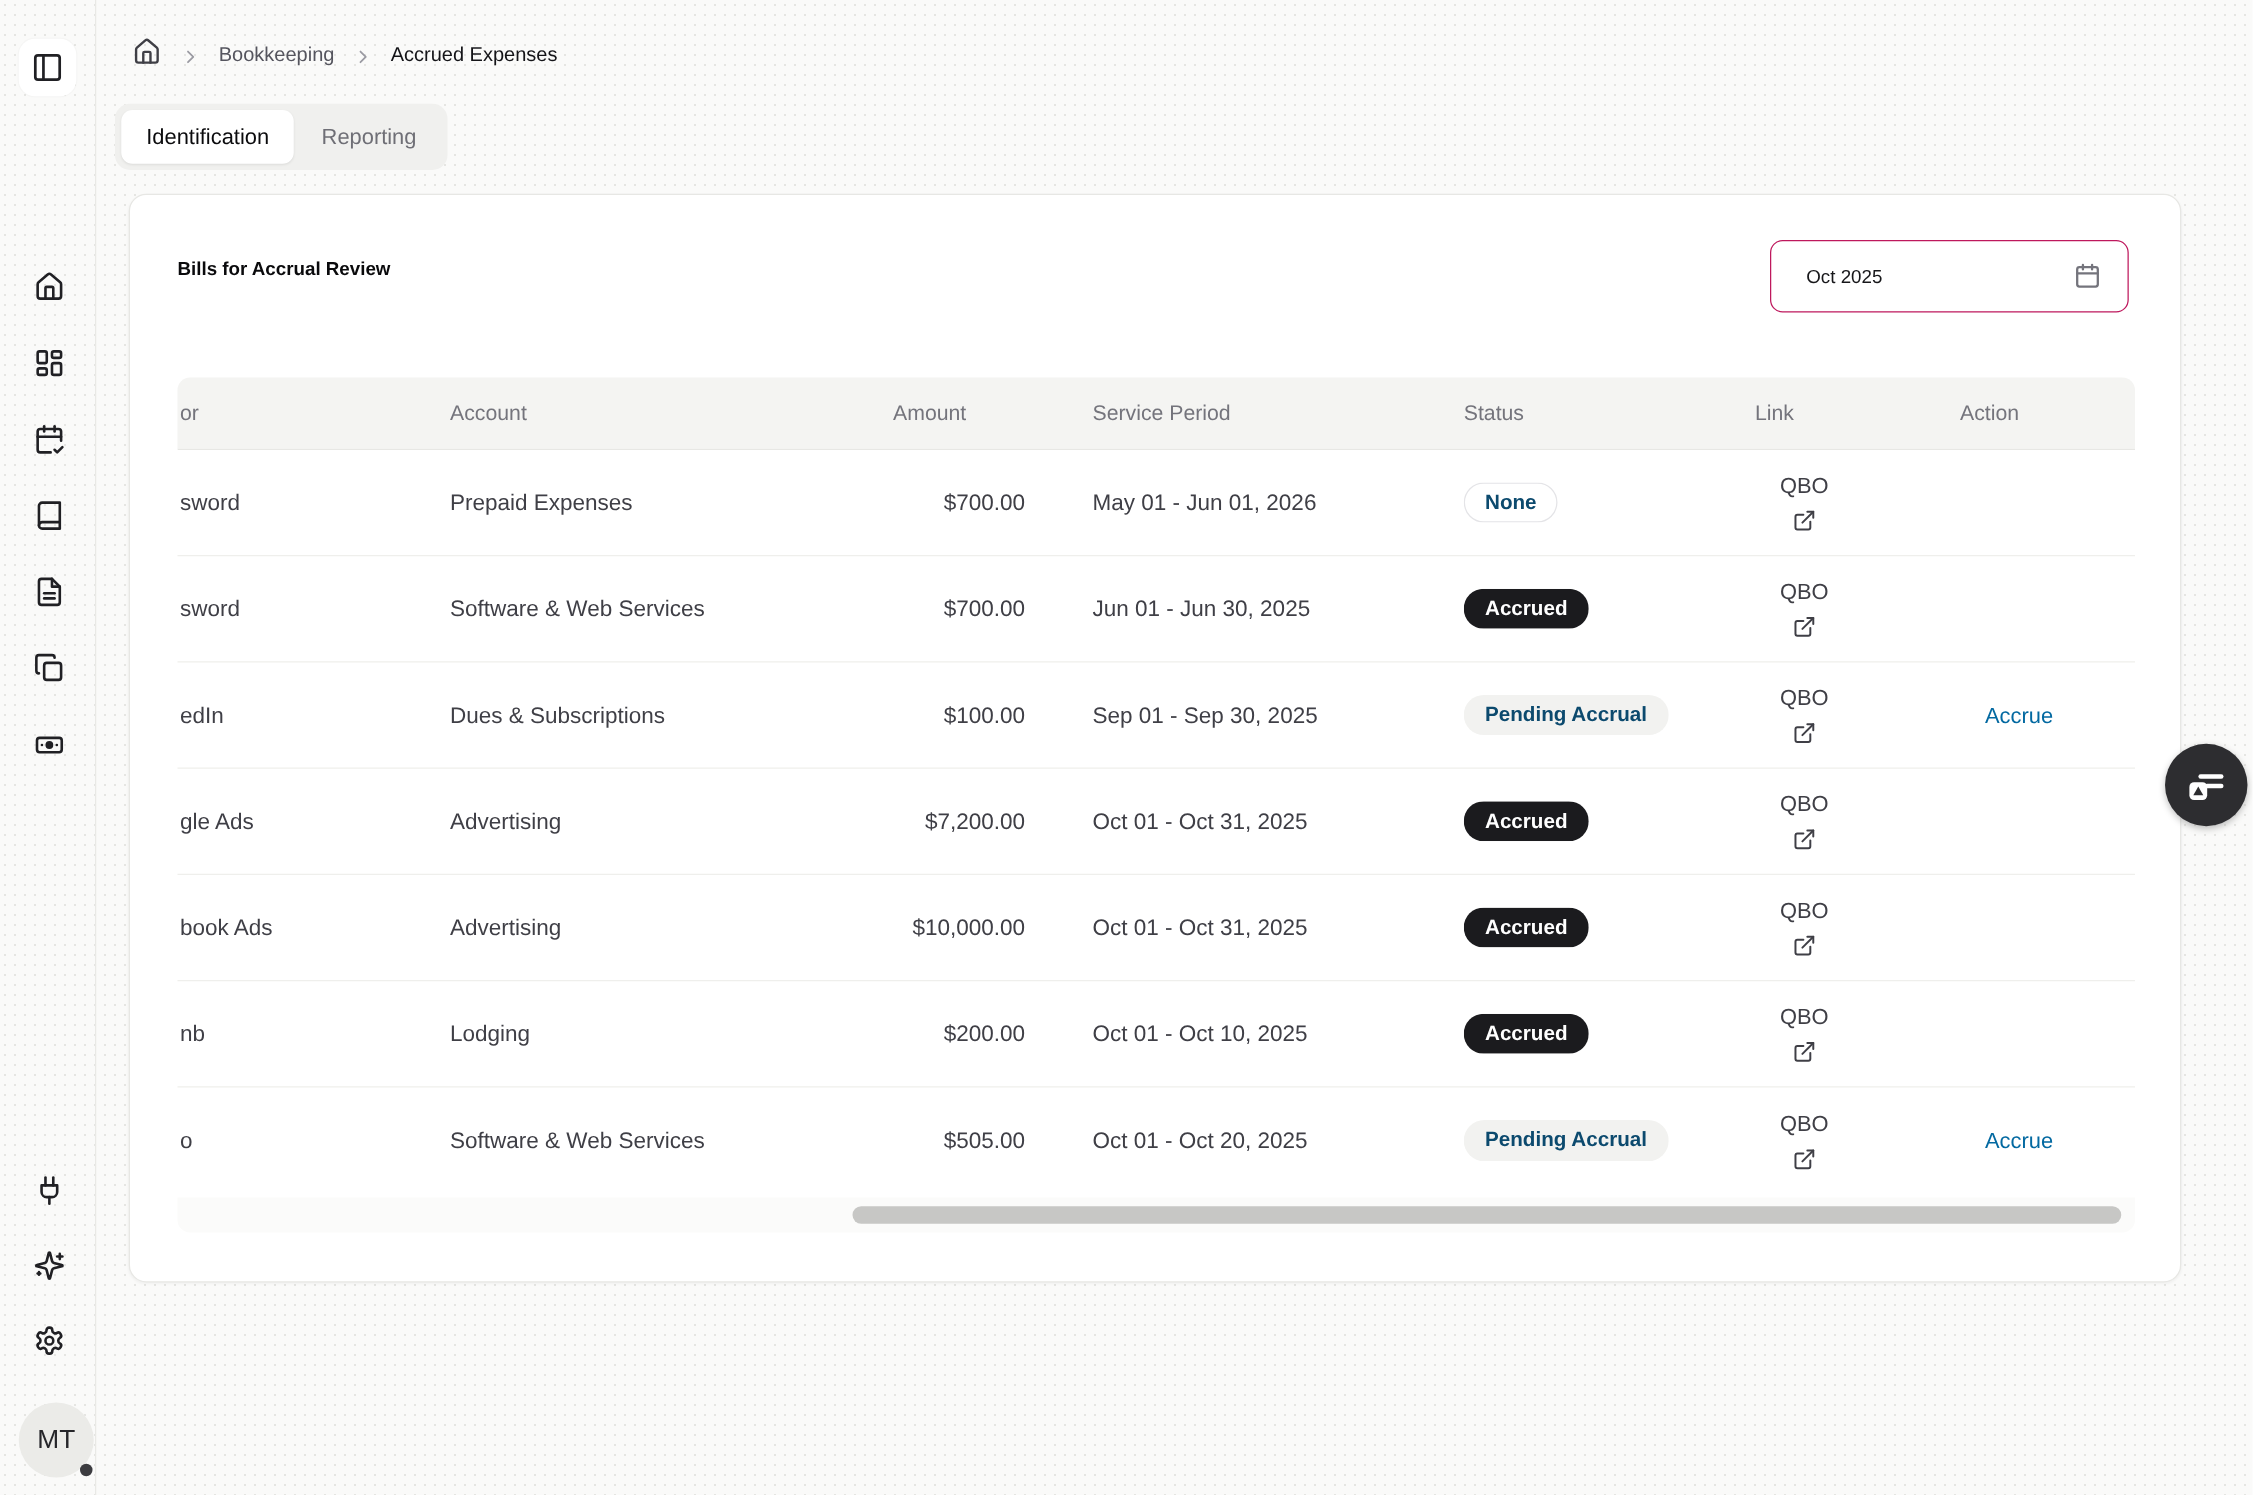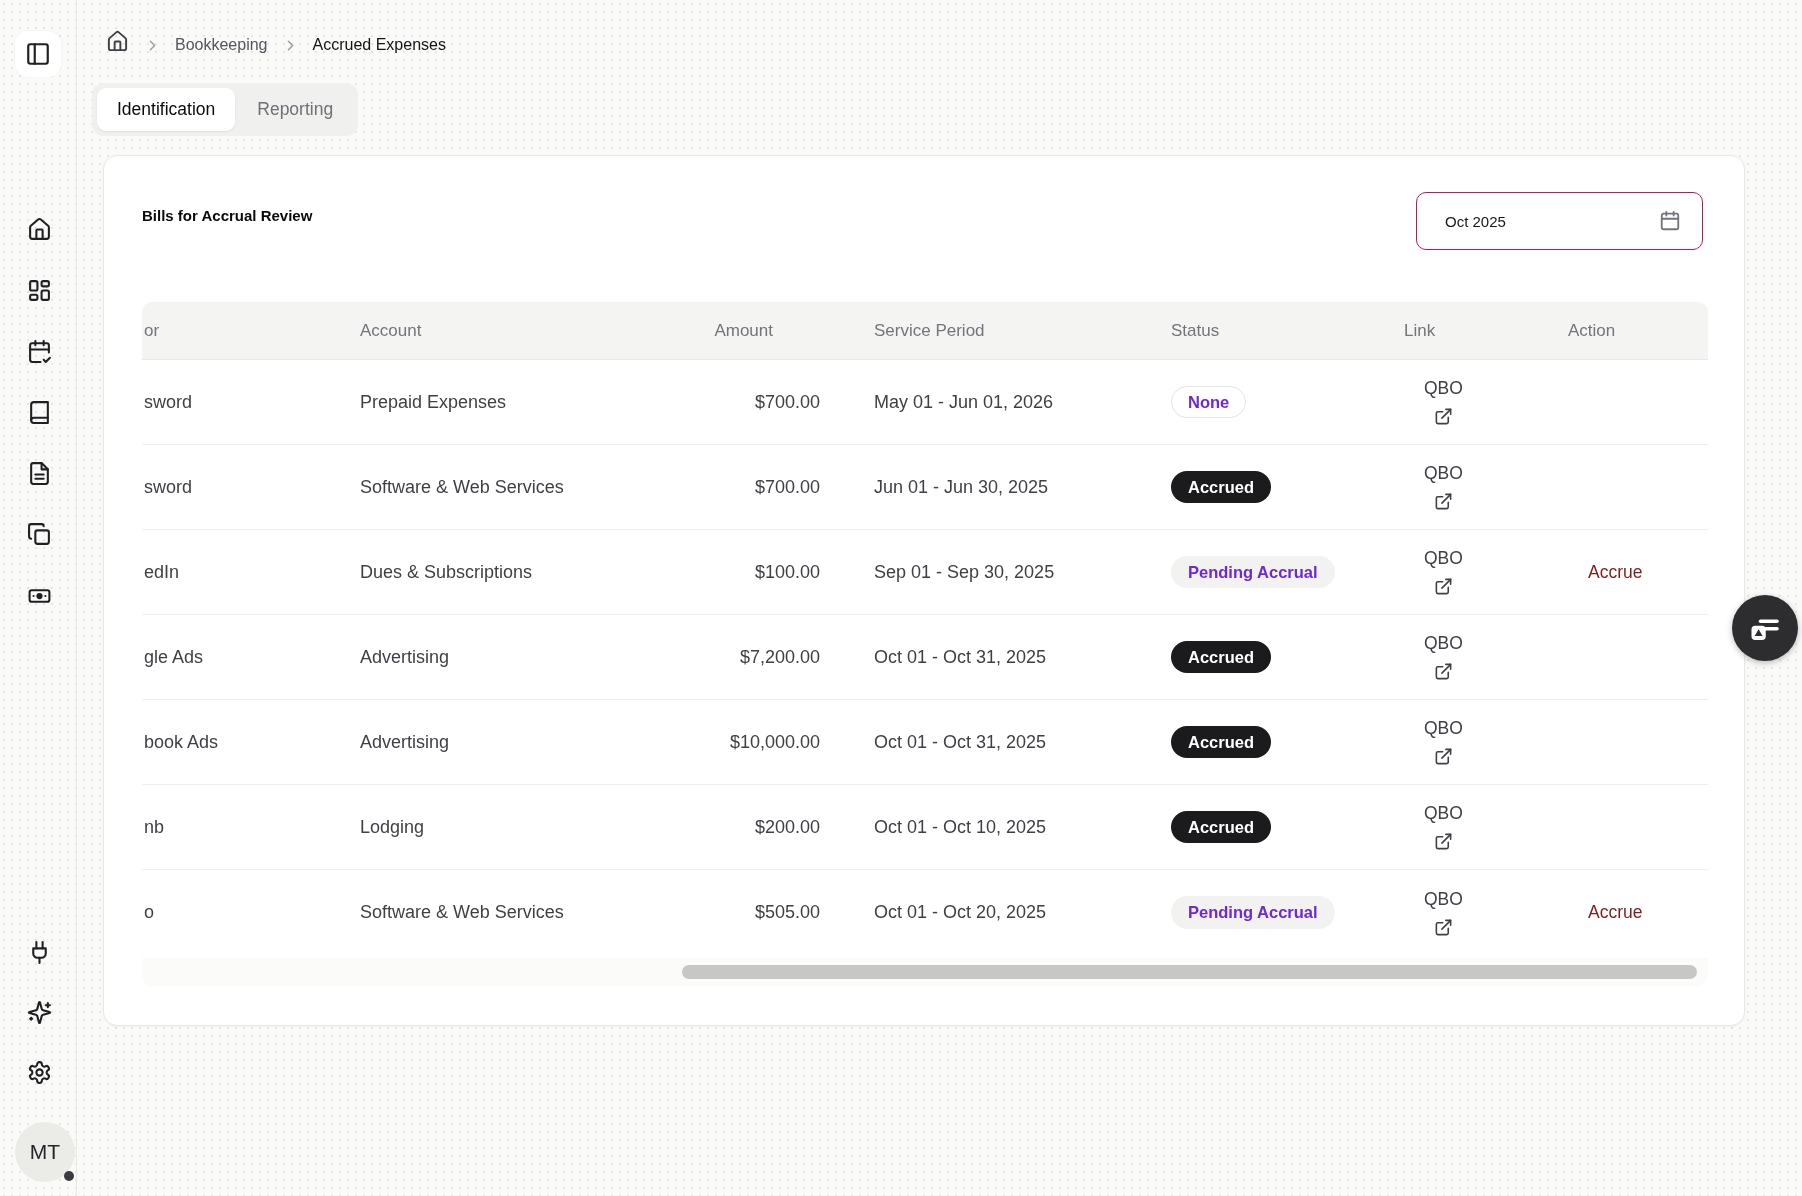--- a/index.html
+++ b/index.html
@@ -84,32 +84,32 @@
   .c-account { width:291px; }
   .c-amount  { width:180px; text-align:right; padding-right:11px; }
   .thead .c-amount { padding-right:58px; }
   .c-service { width:340px; padding-left:43px; }
   .c-status  { width:233px; }
   .c-link    { width:163px; padding-left:20px; }
   .c-action  { width:141px; padding-left:21px; }
   .thead .c-action { padding-left:1px; }
   .badge {
     display:inline-flex; align-items:center; border-radius:999px;
-    padding:7px 16px; font-size:16.5px; font-weight:600; color:#6d28d9;
+    padding:7px 16px; font-size:16.5px; font-weight:600; color:#0c4a6e;
     border:1px solid transparent; line-height:1;
   }
   .badge[data-variant="none"]    { background:#ffffff; border-color:#e4e4e7; }
   .badge[data-variant="accrued"] { background:#1b1b1e; color:#ffffff; }
   .badge[data-variant="pending"] { background:#f2f2f0; }
   .qbo {
     display:inline-flex; align-items:center; gap:8px; color:#3f3f46; cursor:pointer;
     font-size:17.5px;
     flex-direction:column;
   }
-  .accrue { color:#7f1d1d; font-size:17.5px; cursor:pointer; }
+  .accrue { color:#0369a1; font-size:17.5px; cursor:pointer; }
   
   .hscroll {
     position:absolute; left:38px; top:802px; width:1566px; height:28px;
     background:#fbfbfa; border-radius:0 0 10px 10px; cursor:pointer;
   }
   .hscroll .thumb {
     position:absolute; top:7px; height:14px; background:#c7c7c5; border-radius:7px; cursor:grab;
   }
   
   .float-btn {

